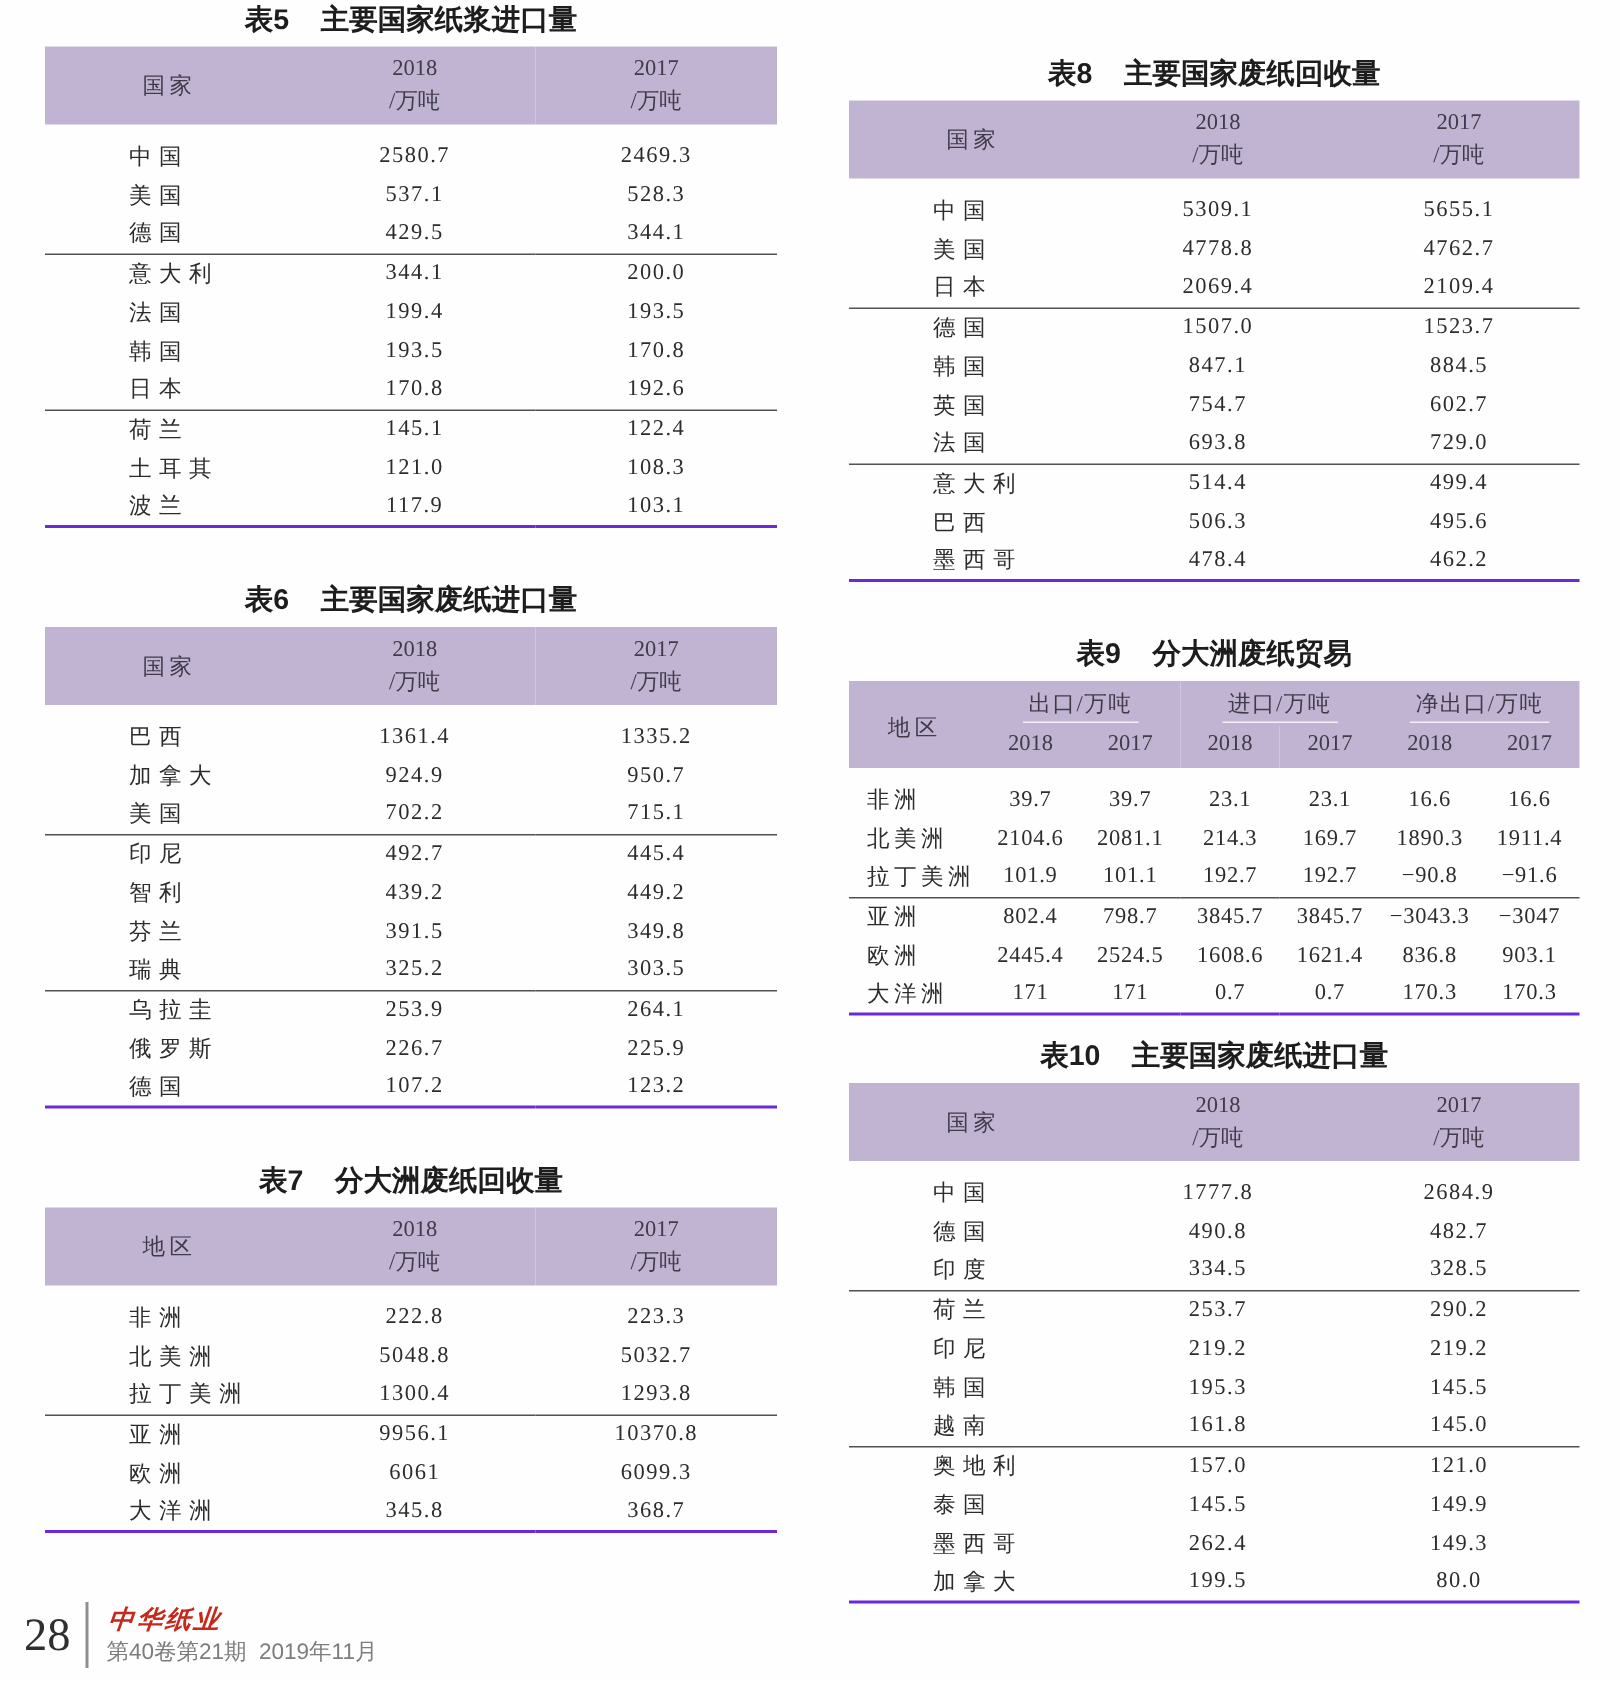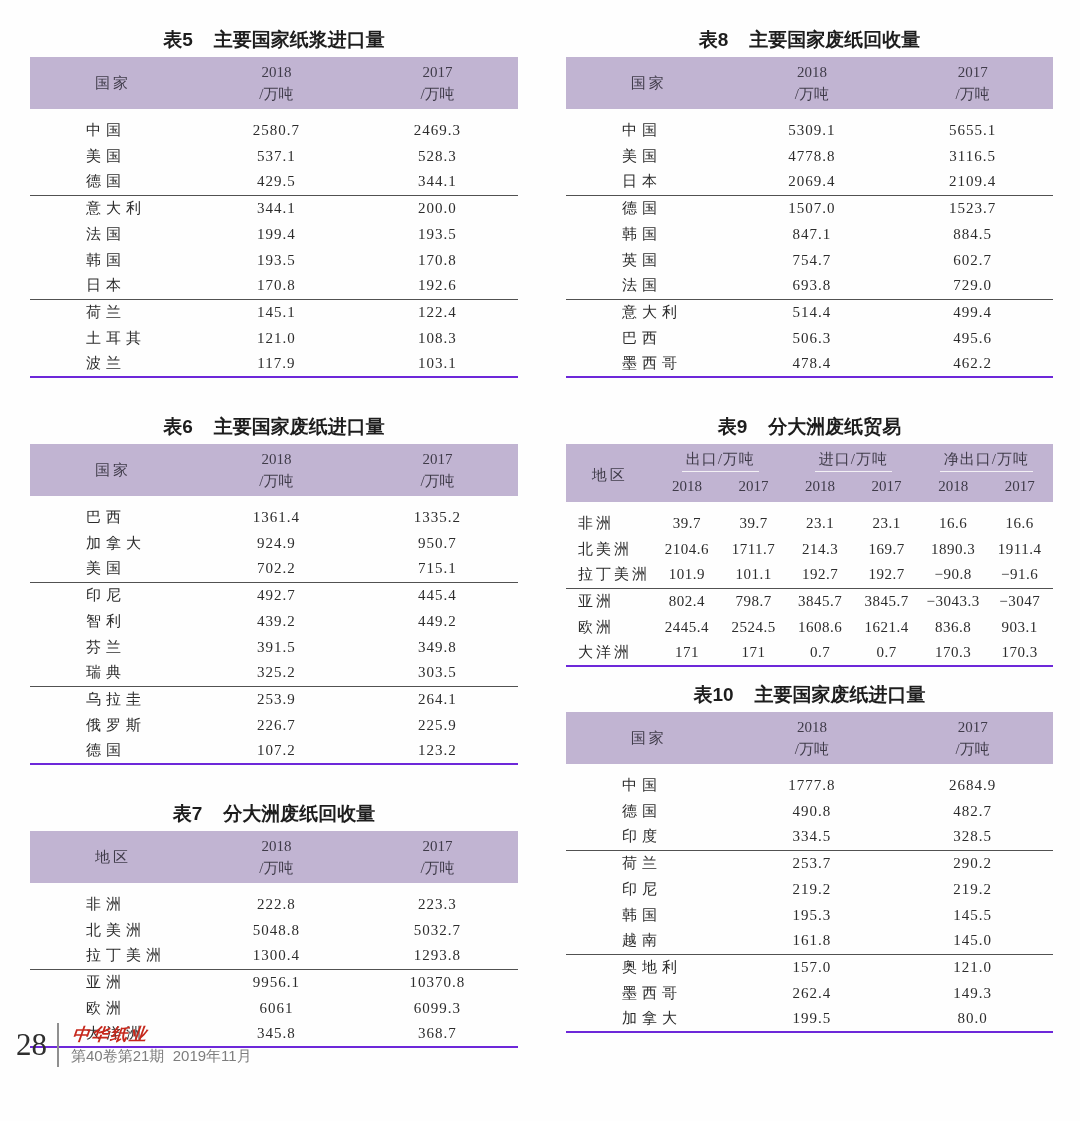--- a/index.html
+++ b/index.html
@@ -9,24 +9,24 @@
     width: 1080px;
     height: 1121px;
     background: #fefefe;
     overflow: hidden;
     font-family: "Liberation Serif", serif;
     color: #2c2c2c;
   }
   .columns {
     display: flex;
     gap: 48px;
-    padding: 28px 27px 0 30px;
+    padding: 2px 27px 0 30px;
   }
   .col { width: 492px; }
-  .col-right { width: 491px; }
+  .col-right { width: 491px; margin-top: 36px; }
 
   
   .tbl-title {
     text-align: center;
     font-family: "Liberation Sans", sans-serif;
     font-weight: bold;
     font-size: 19px;
     line-height: 24px;
     color: #1d1d1d;
     margin: 0 0 5px 0;
@@ -87,21 +87,21 @@
     border-bottom: 1px solid rgba(252,252,252,0.85);
     letter-spacing: 1px;
   }
   .grouped tbody td:first-child { padding-left: 12px; letter-spacing: 3px; }
   .grouped tbody td { letter-spacing: 0.5px; }
 
   
   .footer {
     position: absolute;
     left: 16px;
-    top: 1021px;
+    top: 1066px;
     display: flex;
     align-items: stretch;
     gap: 10px;
     height: 48px;
   }
   .pageno {
     font-family: "Liberation Serif", serif;
     font-size: 31px;
     line-height: 48px;
     color: #2f2f2f;
@@ -375,21 +375,21 @@
           </thead>
           <tbody>
               <tr>
                 <td>中国</td>
                 <td>5309.1</td>
                 <td>5655.1</td>
               </tr>
               <tr>
                 <td>美国</td>
                 <td>4778.8</td>
-                <td>3116.5</td>
+                <td>4762.7</td>
               </tr>
               <tr>
                 <td>日本</td>
                 <td>2069.4</td>
                 <td>2109.4</td>
               </tr>
               <tr class="group-start">
                 <td>德国</td>
                 <td>1507.0</td>
                 <td>1523.7</td>
@@ -464,21 +464,21 @@
                 <td>39.7</td>
                 <td>39.7</td>
                 <td>23.1</td>
                 <td>23.1</td>
                 <td>16.6</td>
                 <td>16.6</td>
               </tr>
               <tr>
                 <td>北美洲</td>
                 <td>2104.6</td>
-                <td>1711.7</td>
+                <td>2081.1</td>
                 <td>214.3</td>
                 <td>169.7</td>
                 <td>1890.3</td>
                 <td>1911.4</td>
               </tr>
               <tr>
                 <td>拉丁美洲</td>
                 <td>101.9</td>
                 <td>101.1</td>
                 <td>192.7</td>
@@ -573,20 +573,25 @@
               </tr>
               <tr>
                 <td>越南</td>
                 <td>161.8</td>
                 <td>145.0</td>
               </tr>
               <tr class="group-start">
                 <td>奥地利</td>
                 <td>157.0</td>
                 <td>121.0</td>
+              </tr>
+              <tr>
+                <td>泰国</td>
+                <td>145.5</td>
+                <td>149.9</td>
               </tr>
               <tr>
                 <td>墨西哥</td>
                 <td>262.4</td>
                 <td>149.3</td>
               </tr>
               <tr>
                 <td>加拿大</td>
                 <td>199.5</td>
                 <td>80.0</td>

